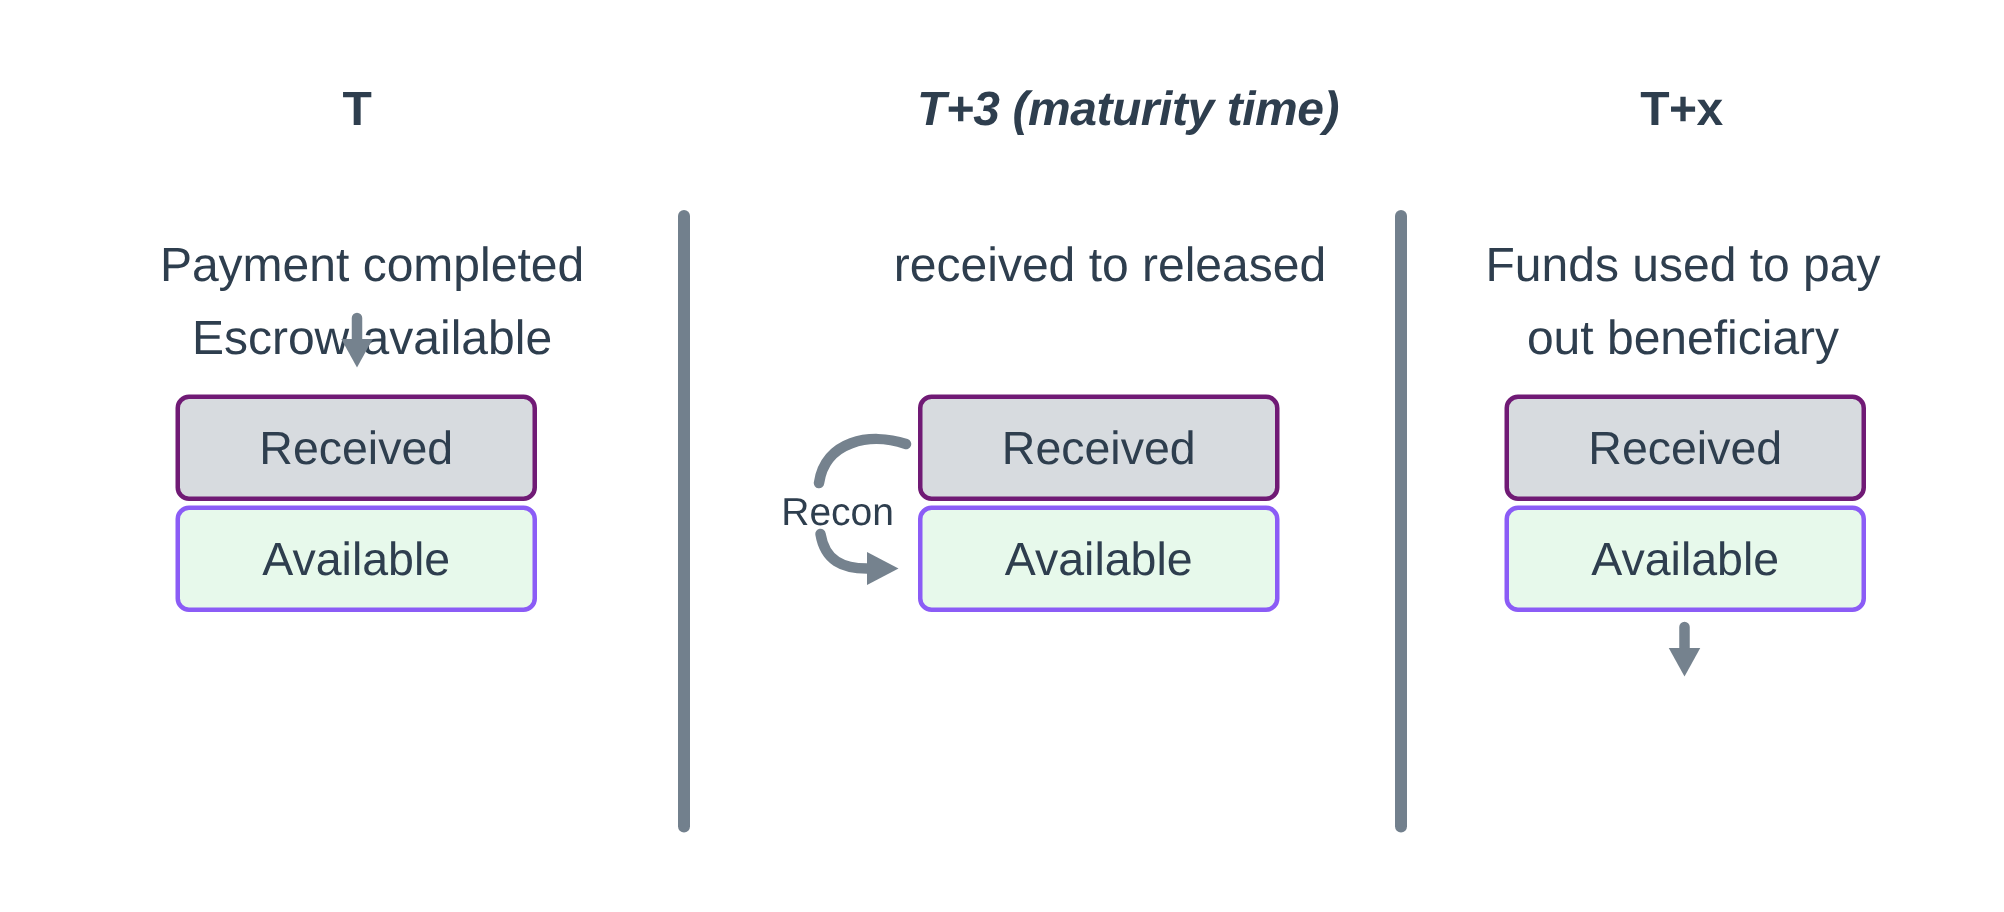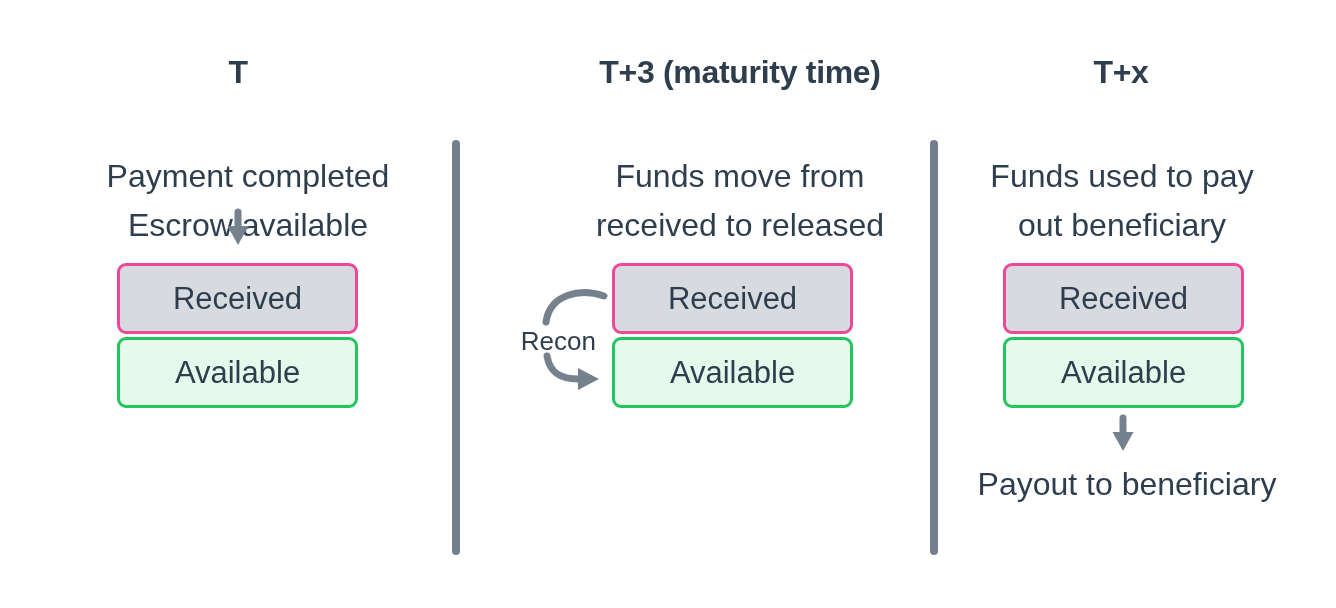--- a/index.html
+++ b/index.html
@@ -38,26 +38,26 @@
     box-sizing: border-box;
     border-radius: 9px;
     display: flex;
     align-items: center;
     justify-content: center;
     font-size: 31px;
   }
   .box-received {
     top: 263px;
     background: #d7dbdf;
-    border: 3px solid #ec4899;
+    border: 3px solid #701a75;
   }
   .box-available {
     top: 337px;
     background: #e7f9eb;
-    border: 3px solid #22c55e;
+    border: 3px solid #8b5cf6;
   }
   .divider {
     position: absolute;
     top: 140px;
     width: 8px;
     height: 415px;
     border-radius: 4px;
     background: #72808d;
   }
   .arrow-down { position: absolute; width: 24px; height: 40px; }
@@ -75,21 +75,21 @@
     position: absolute;
     left: 922px;
     top: 464px;
     width: 410px;
     text-align: center;
     font-size: 32px;
     line-height: 40px;
   }
   
   .c1.hdr, .c1.desc { left: 18px; }
-  .c2.hdr { left: 520px; } .c2.desc { left: 510px; }
+  .c2.hdr { left: 532px; font-style: italic; } .c2.desc { left: 510px; }
   .c3.hdr { left: 901px; } .c3.desc { left: 892px; }
   .c1.box { left: 117px; }
   .c2.box { left: 612px; }
   .c3.box { left: 1003px; }
 </style>
 </head>
 <body>
 
 <div class="canvas">
 
@@ -106,21 +106,20 @@
     <span>Received</span>
   </div>
   <div class="box box-available c1">
     <span>Available</span>
   </div>
 
   <div class="divider" style="left:452px;"></div>
 
   <div class="hdr c2">T+3 (maturity time)</div>
   <div class="desc c2">
-    <div>Funds move from</div>
     <div>received to released</div>
   </div>
   <svg class="recon-svg" viewBox="0 0 80 112">
     <path d="M 76 12 C 52 4, 22 10, 18 38" stroke="#75828e" stroke-width="7" stroke-linecap="round" fill="none"></path>
     <path d="M 19 72 C 22 90, 34 95, 50 95" stroke="#75828e" stroke-width="7" stroke-linecap="round" fill="none"></path>
     <path d="M 50 84 L 71 95 L 50 106 Z" fill="#75828e"></path>
   </svg>
   <div class="recon-label">Recon</div>
   <div class="box box-received c2">
     <span>Received</span>
@@ -139,15 +138,14 @@
   <div class="box box-received c3">
     <span>Received</span>
   </div>
   <div class="box box-available c3">
     <span>Available</span>
   </div>
   <svg class="arrow-down" style="left:1111px; top:414px;" viewBox="0 0 24 40">
     <path d="M12 4 V 19" stroke="#75828e" stroke-width="7" stroke-linecap="round" fill="none"></path>
     <path d="M1.5 18 H 22.5 L 12 37 Z" fill="#75828e"></path>
   </svg>
-  <div class="payout-label">Payout to beneficiary</div>
 
 </div>
 
 </body></html>

